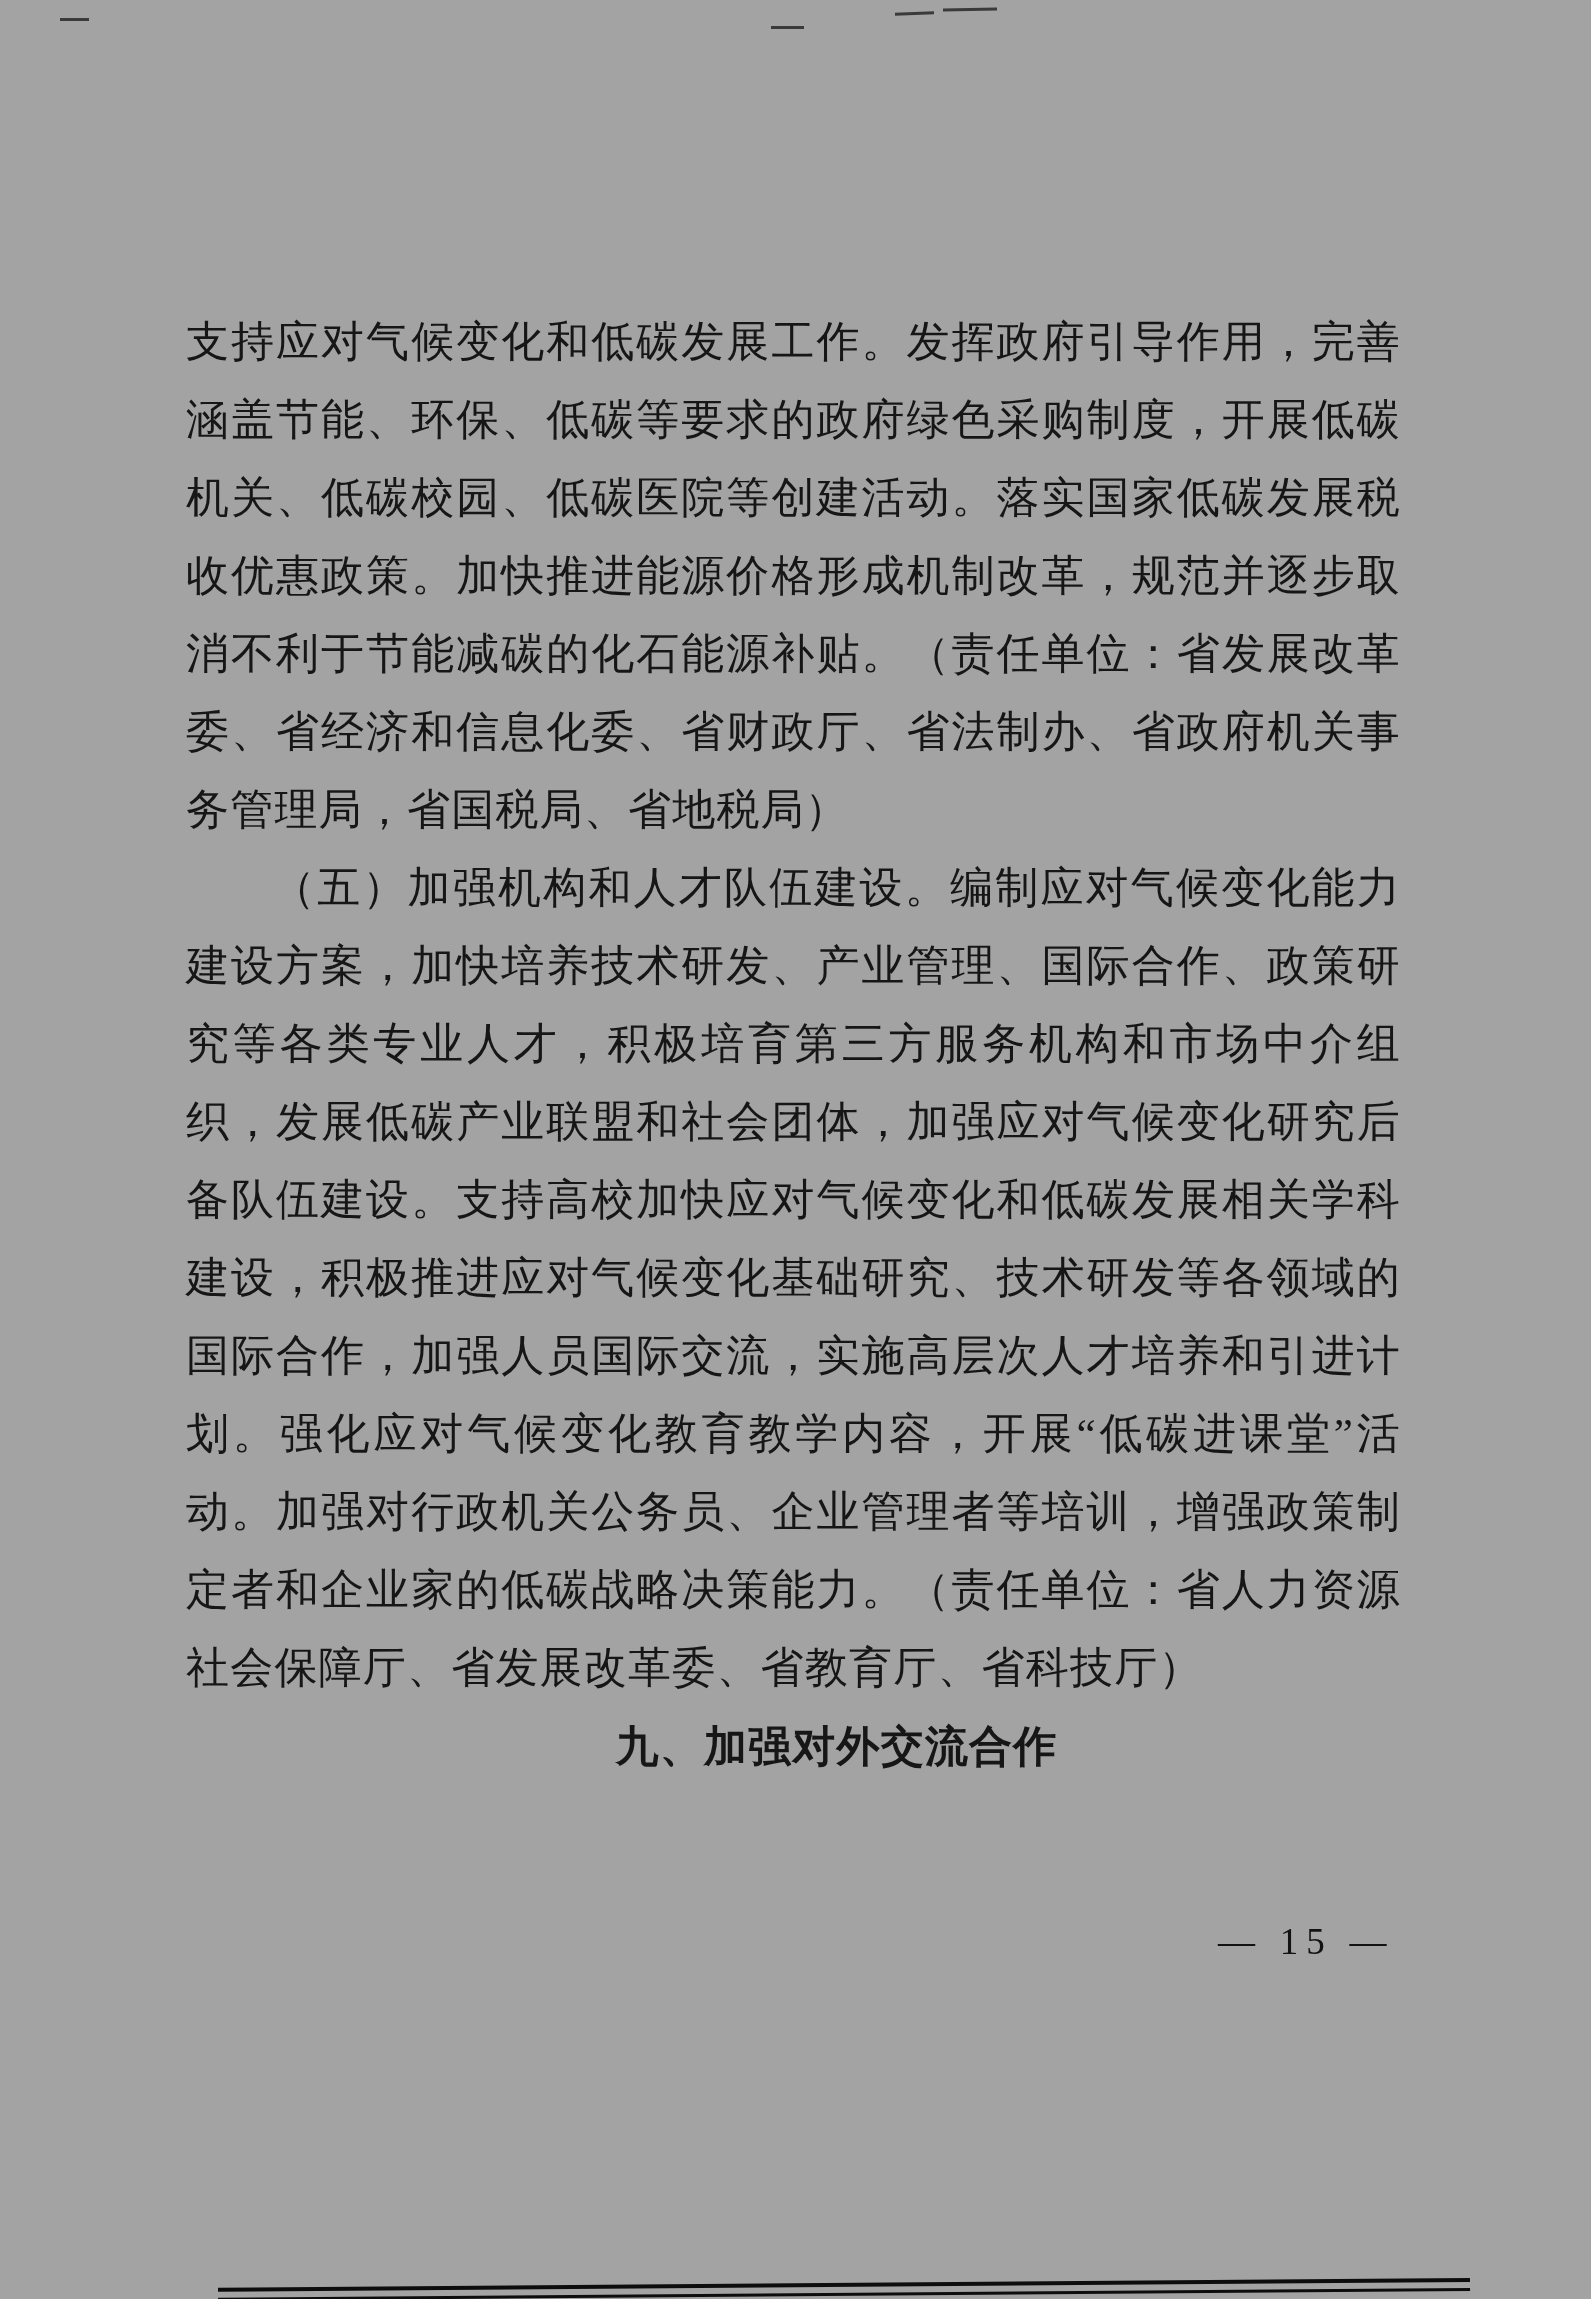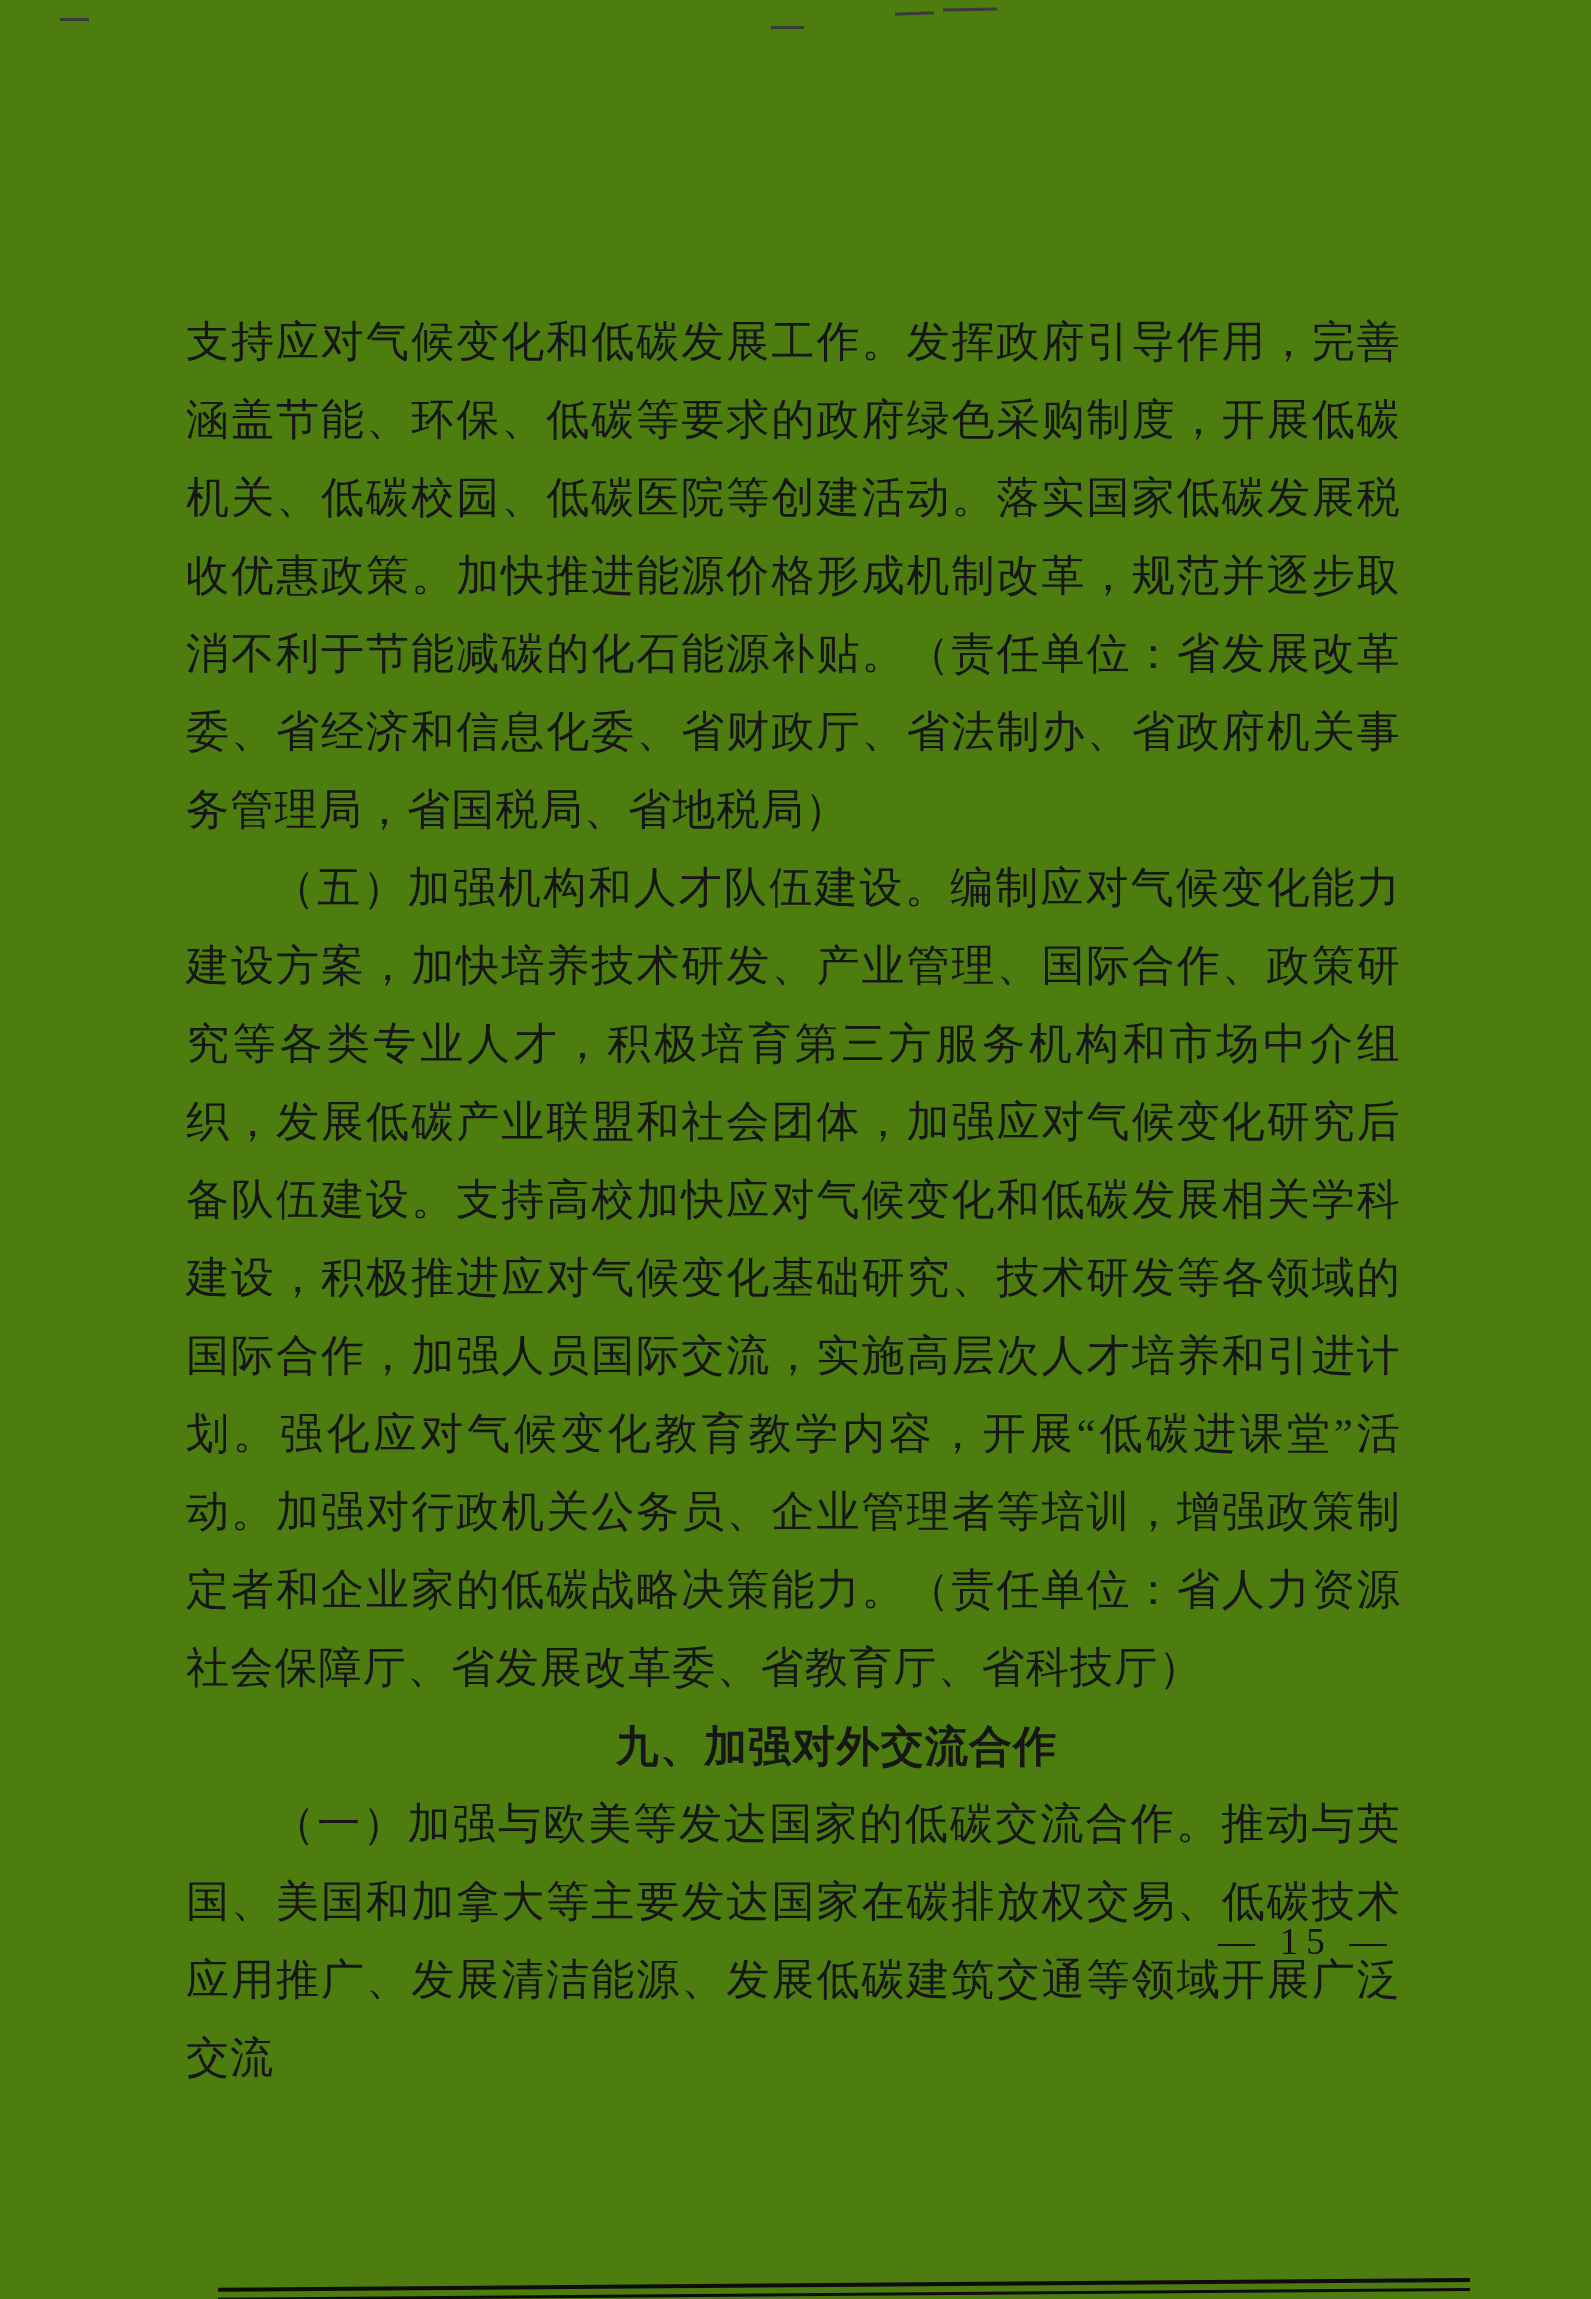--- a/index.html
+++ b/index.html
@@ -5,21 +5,21 @@
   html, body {
     margin: 0;
     padding: 0;
     background: #888;
   }
   .page {
     position: relative;
     width: 1591px;
     height: 2300px;
     margin: 0 auto;
-    background: #4d7c0f;
+    background: #a3a3a3;
     overflow: hidden;
     font-family: "Liberation Serif", "DejaVu Serif", serif;
     color: #161616;
   }
   .text-block {
     position: absolute;
     left: 186px;
     top: 303px;
     width: 1215px;
     font-size: 43px;
@@ -87,21 +87,20 @@
 
   <div class="artifact a1"></div>
   <div class="artifact a2"></div>
   <div class="artifact a3"></div>
   <div class="artifact a4"></div>
 
   <div class="text-block">
     <p class="body-para no-indent">支持应对气候变化和低碳发展工作。发挥政府引导作用，完善涵盖节能、环保、低碳等要求的政府绿色采购制度，开展低碳机关、低碳校园、低碳医院等创建活动。落实国家低碳发展税收优惠政策。加快推进能源价格形成机制改革，规范并逐步取消不利于节能减碳的化石能源补贴。（责任单位：省发展改革委、省经济和信息化委、省财政厅、省法制办、省政府机关事务管理局，省国税局、省地税局）</p>
     <p class="body-para">（五）加强机构和人才队伍建设。编制应对气候变化能力建设方案，加快培养技术研发、产业管理、国际合作、政策研究等各类专业人才，积极培育第三方服务机构和市场中介组织，发展低碳产业联盟和社会团体，加强应对气候变化研究后备队伍建设。支持高校加快应对气候变化和低碳发展相关学科建设，积极推进应对气候变化基础研究、技术研发等各领域的国际合作，加强人员国际交流，实施高层次人才培养和引进计划。强化应对气候变化教育教学内容，开展“低碳进课堂”活动。加强对行政机关公务员、企业管理者等培训，增强政策制定者和企业家的低碳战略决策能力。（责任单位：省人力资源社会保障厅、省发展改革委、省教育厅、省科技厅）</p>
     <h2 class="section-heading">九、加强对外交流合作</h2>
-    <p class="body-para">（一）加强与欧美等发达国家的低碳交流合作。推动与英国、美国和加拿大等主要发达国家在碳排放权交易、低碳技术应用推广、发展清洁能源、发展低碳建筑交通等领域开展广泛交流</p>
   </div>
 
   <div class="page-number">— 15 —</div>
 
   <div class="bottom-rule">
     <div class="rule-line-1"></div>
     <div class="rule-line-2"></div>
   </div>
 
 </div>

